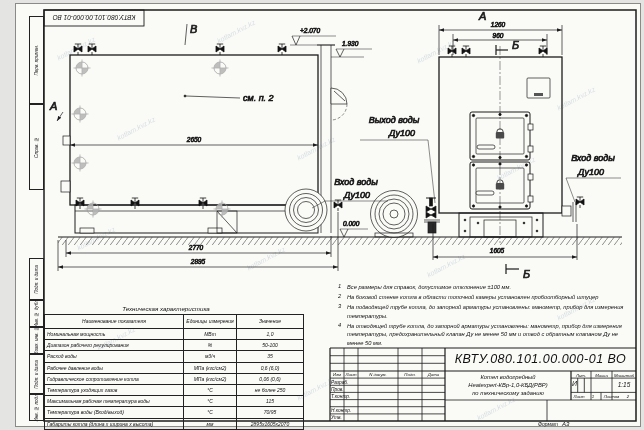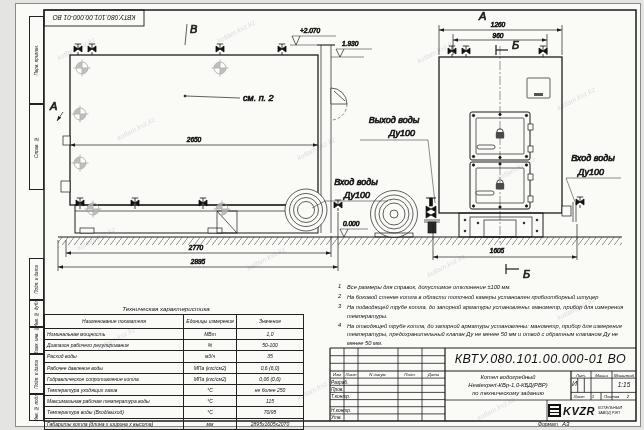--- a/index.html
+++ b/index.html
@@ -475,30 +475,18 @@
   <div class="tb tb-h" style="left:571px;top:372.5px;width:20px;">Лит.</div>
   <div class="tb tb-h" style="left:591px;top:372.5px;width:21px;">Масса</div>
   <div class="tb tb-h" style="left:612px;top:372.5px;width:24px;">Масштаб</div>
   <div class="tb" style="left:571px;top:380px;width:7px;text-align:center;font-size:7px;">И</div>
   <div class="tb" style="left:612px;top:381px;width:24px;text-align:center;font-size:6.5px;">1:15</div>
   <div class="tb tb-h" style="left:571px;top:393.5px;width:16px;">Лист</div>
   <div class="tb tb-h" style="left:588px;top:393.5px;width:10px;">1</div>
   <div class="tb tb-h" style="left:601px;top:393.5px;width:21px;">Листов</div>
   <div class="tb tb-h" style="left:622px;top:393.5px;width:12px;">2</div>
 
-  <div id="logo">
-    <div class="mark">
-        <i></i>
-        <i></i>
-        <i></i>
-      </div>
-    <span class="kv">KVZR</span>
-    <span class="co">
-      <span>КОТЕЛЬНЫЙ</span><br>
-      <span>ЗАВОД РЭП</span>
-    </span>
-  </div>
 
   <div id="fmt">
     <span>Формат</span>&nbsp;&nbsp;
     <span style="font-size:6px;">А3</span>
   </div>
 </div>
 
 </body></html>

